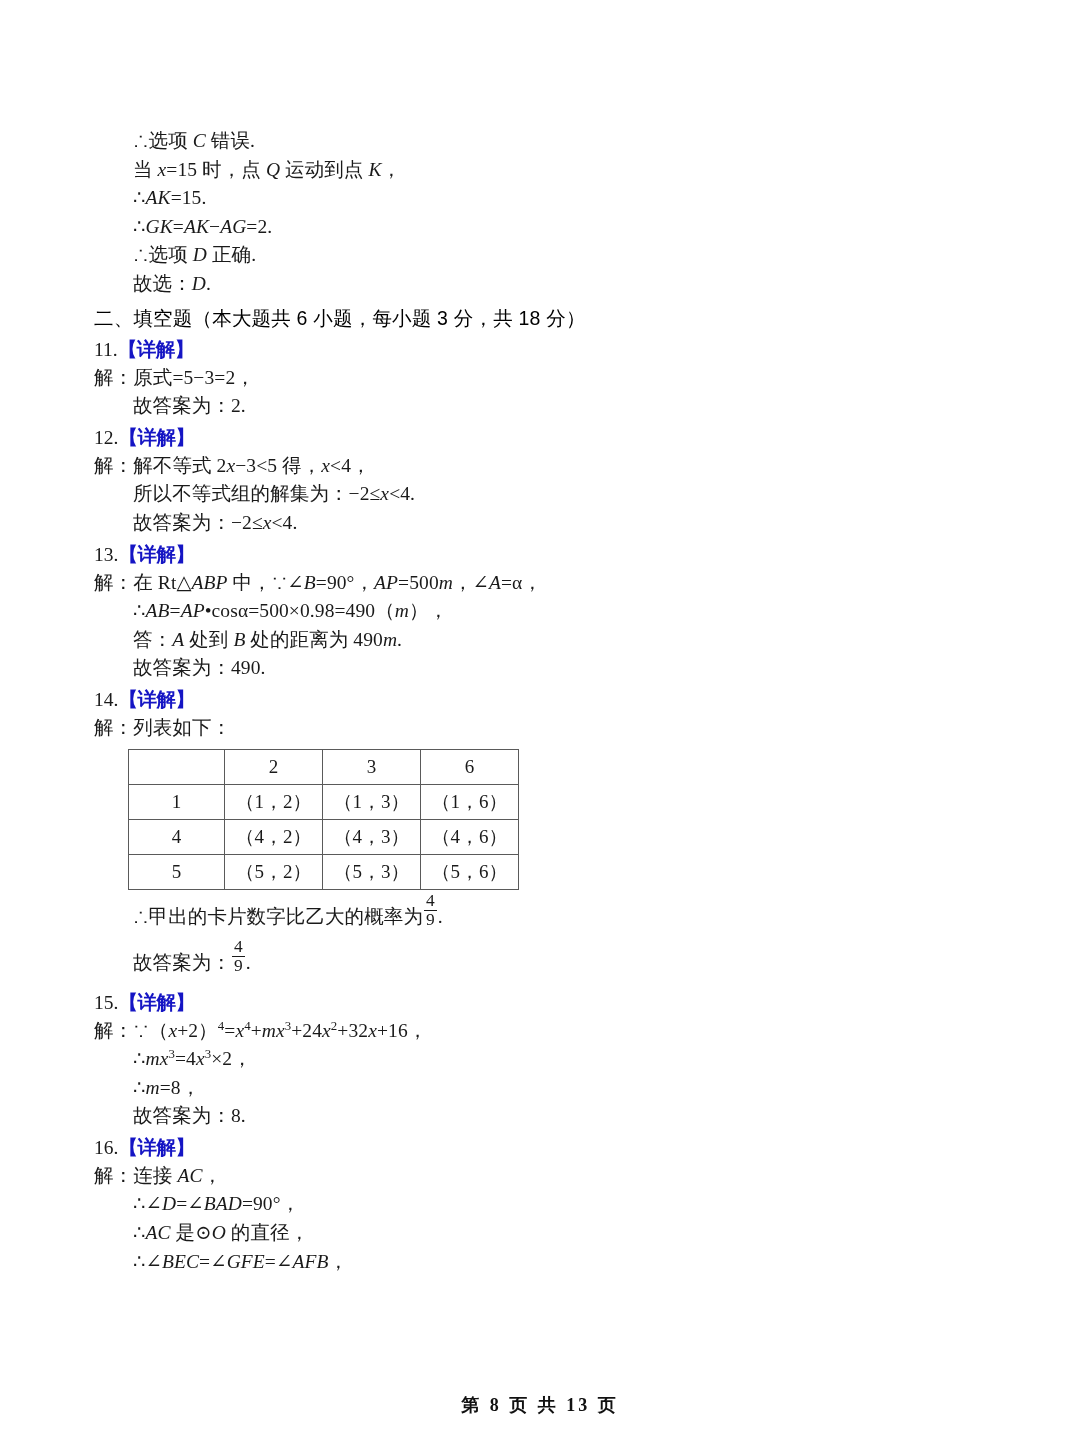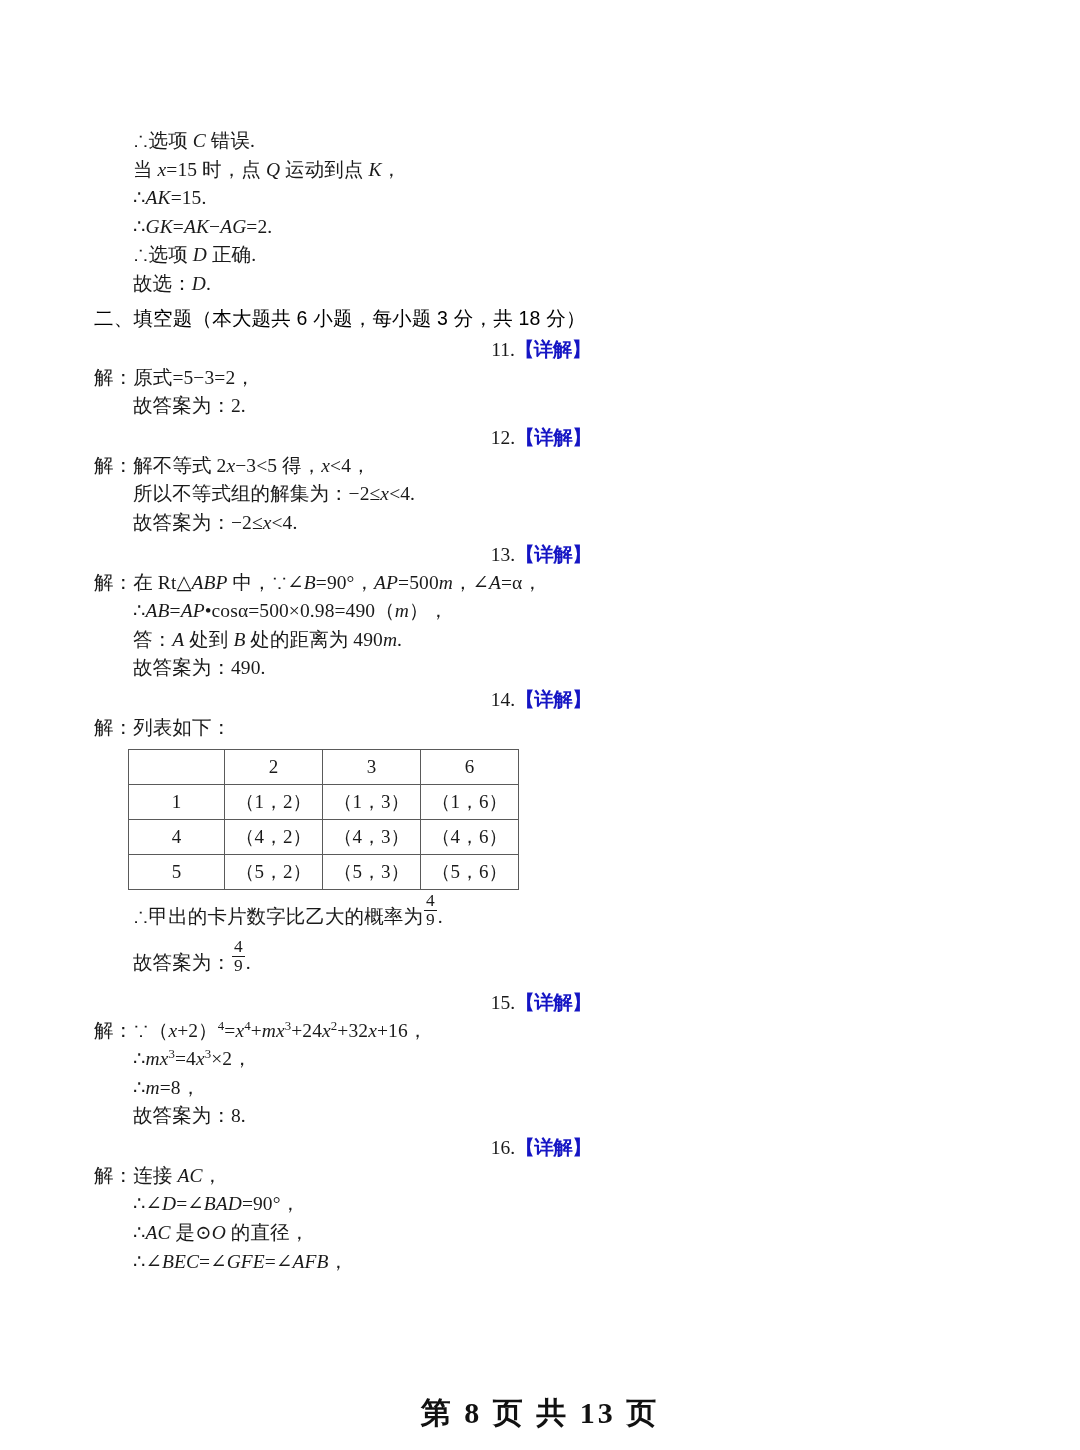--- a/index.html
+++ b/index.html
@@ -63,21 +63,20 @@
     letter-spacing: 0.2px;
     color: #000;
   }
 
   
   .item-head {
     font-size: 19.5px;
     line-height: 29px;
     margin-top: 2px;
     white-space: nowrap;
-    text-align: center;
   }
   .item-num {
     color: #1a1a1a;
   }
   .detail-tag {
     color: #1515c4;
     font-weight: bold;
     font-family: "Liberation Sans", "DejaVu Sans", sans-serif;
     letter-spacing: -0.5px;
   }
@@ -129,21 +128,21 @@
 
   
   .footer {
     position: absolute;
     left: 0;
     top: 1393px;
     width: 1080px;
     text-align: center;
     font-family: "Liberation Serif", "DejaVu Serif", serif;
     font-weight: bold;
-    font-size: 30px;
+    font-size: 18px;
     letter-spacing: 3px;
     color: #111;
   }
 </style>
 </head>
 <body>
 
 <div class="page">
   <div class="content">
 

